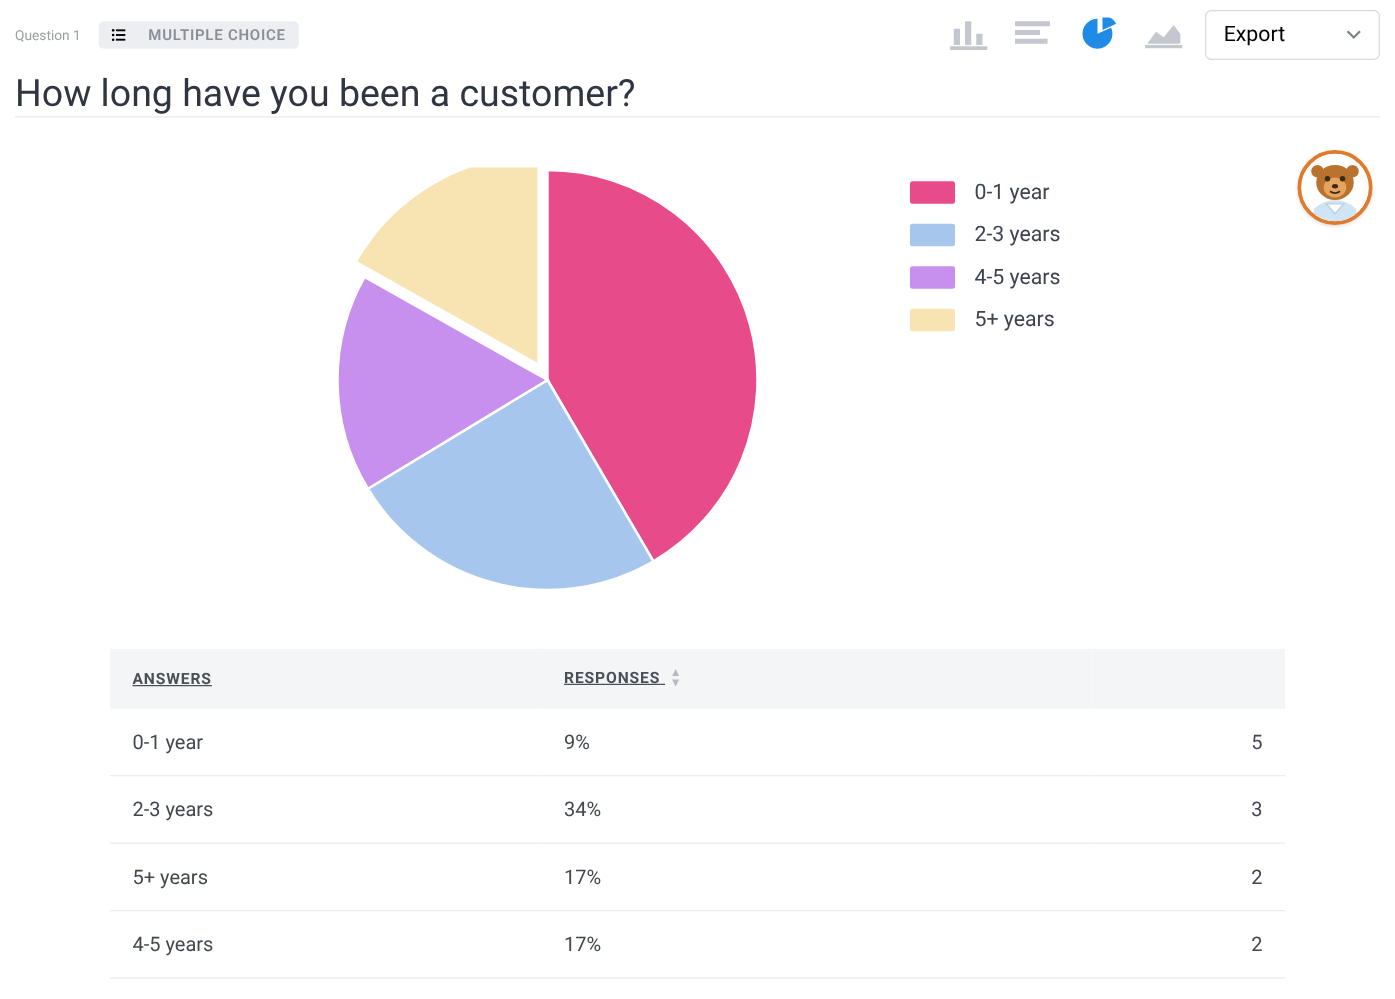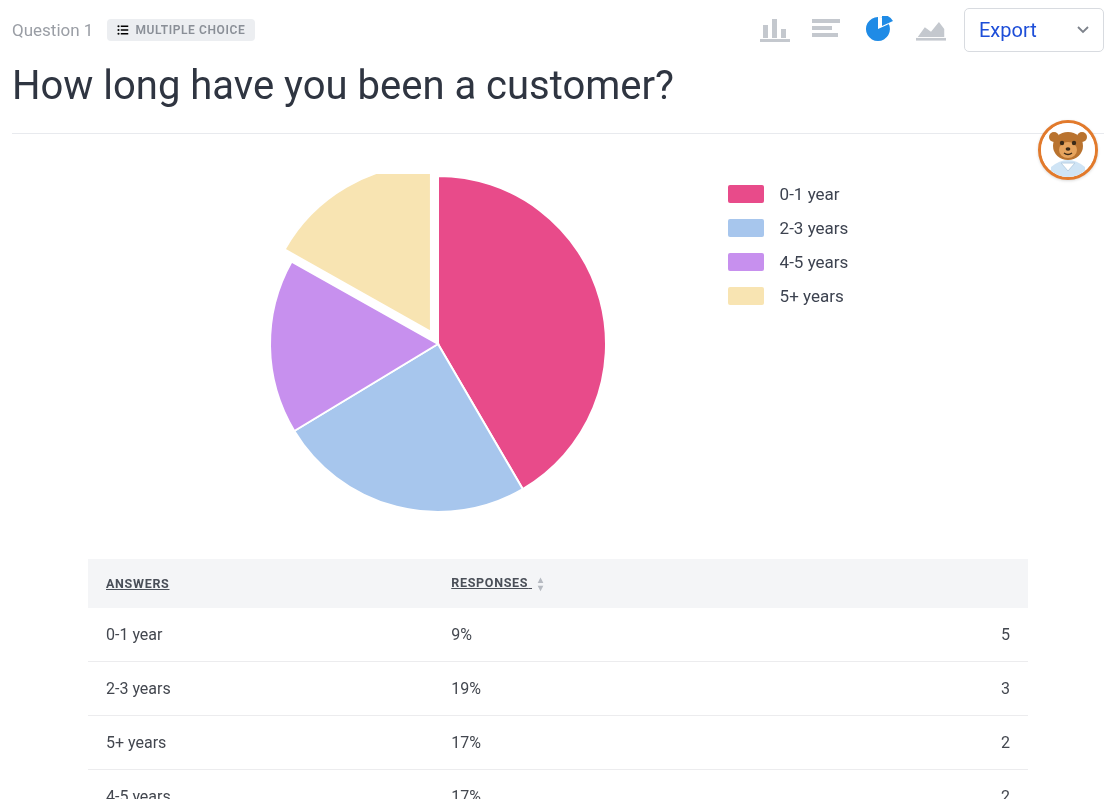--- a/index.html
+++ b/index.html
@@ -10,40 +10,40 @@
     width: 1116px;
     padding: 8px 12px 30px 12px;
   }
   .header-row {
     display: flex;
     align-items: center;
     justify-content: space-between;
     margin-bottom: 10px;
   }
   .header-left { display: flex; align-items: center; gap: 14px; }
-  .q-label { font-size: 17px; color: #9a9ea5; font-weight: 400; }
+  .q-label { font-size: 11px; color: #9a9ea5; font-weight: 400; }
   .badge {
-    display: inline-flex; align-items: center; gap: 6px;
+    display: inline-flex; align-items: center; gap: 18px;
     background: #eceef1; color: #8a8f97;
     border-radius: 4px; padding: 4px 10px;
     font-size: 12px; font-weight: 600; letter-spacing: 0.6px;
   }
   .badge svg { width: 12px; height: 12px; }
   .header-right { display: flex; align-items: center; gap: 18px; }
   .chart-type-icons { display: flex; align-items: center; gap: 22px; }
   .chart-icon { width: 30px; height: 26px; display: flex; align-items: center; justify-content: center; cursor: pointer; }
   .chart-icon svg { fill: #c4c8ce; }
   .chart-icon.active svg { fill: #1f8be6; }
   .export-btn {
     display: flex; align-items: center; justify-content: space-between;
     border: 1px solid #d8dbe0; border-radius: 5px;
     padding: 9px 14px; min-width: 140px;
-    color: #1d4ed8; font-size: 20px; cursor: pointer;
-  }
-  .question-title { font-size: 40px; color: #2f3541; font-weight: 400; margin-bottom: 24px; }
+    color: #000000; font-size: 17px; cursor: pointer;
+  }
+  .question-title { font-size: 30px; color: #2f3541; font-weight: 400; }
   .divider { border: none; border-top: 1px solid #e8eaee; margin-bottom: 40px; }
 
   .chart-area { display: flex; align-items: flex-start; justify-content: center; gap: 120px; margin-bottom: 45px; position: relative; }
   .pie-wrap { width: 340px; height: 340px; position: relative; }
   .legend { display: flex; flex-direction: column; gap: 14px; margin-top: 10px; }
   .legend-item { display: flex; align-items: center; gap: 16px; font-size: 17px; color: #3d4350; }
   .legend-swatch { width: 36px; height: 18px; border-radius: 2px; }
 
   .table-wrap { width: 940px; margin: 0 auto; }
   table { width: 100%; border-collapse: collapse; }
@@ -167,21 +167,21 @@
       </tr>
     </thead>
     <tbody id="table-body">
         <tr>
           <td>0-1 year</td>
           <td>9%</td>
           <td>5</td>
         </tr>
         <tr>
           <td>2-3 years</td>
-          <td>19%</td>
+          <td>34%</td>
           <td>3</td>
         </tr>
         <tr>
           <td>5+ years</td>
           <td>17%</td>
           <td>2</td>
         </tr>
         <tr>
           <td>4-5 years</td>
           <td>17%</td>

